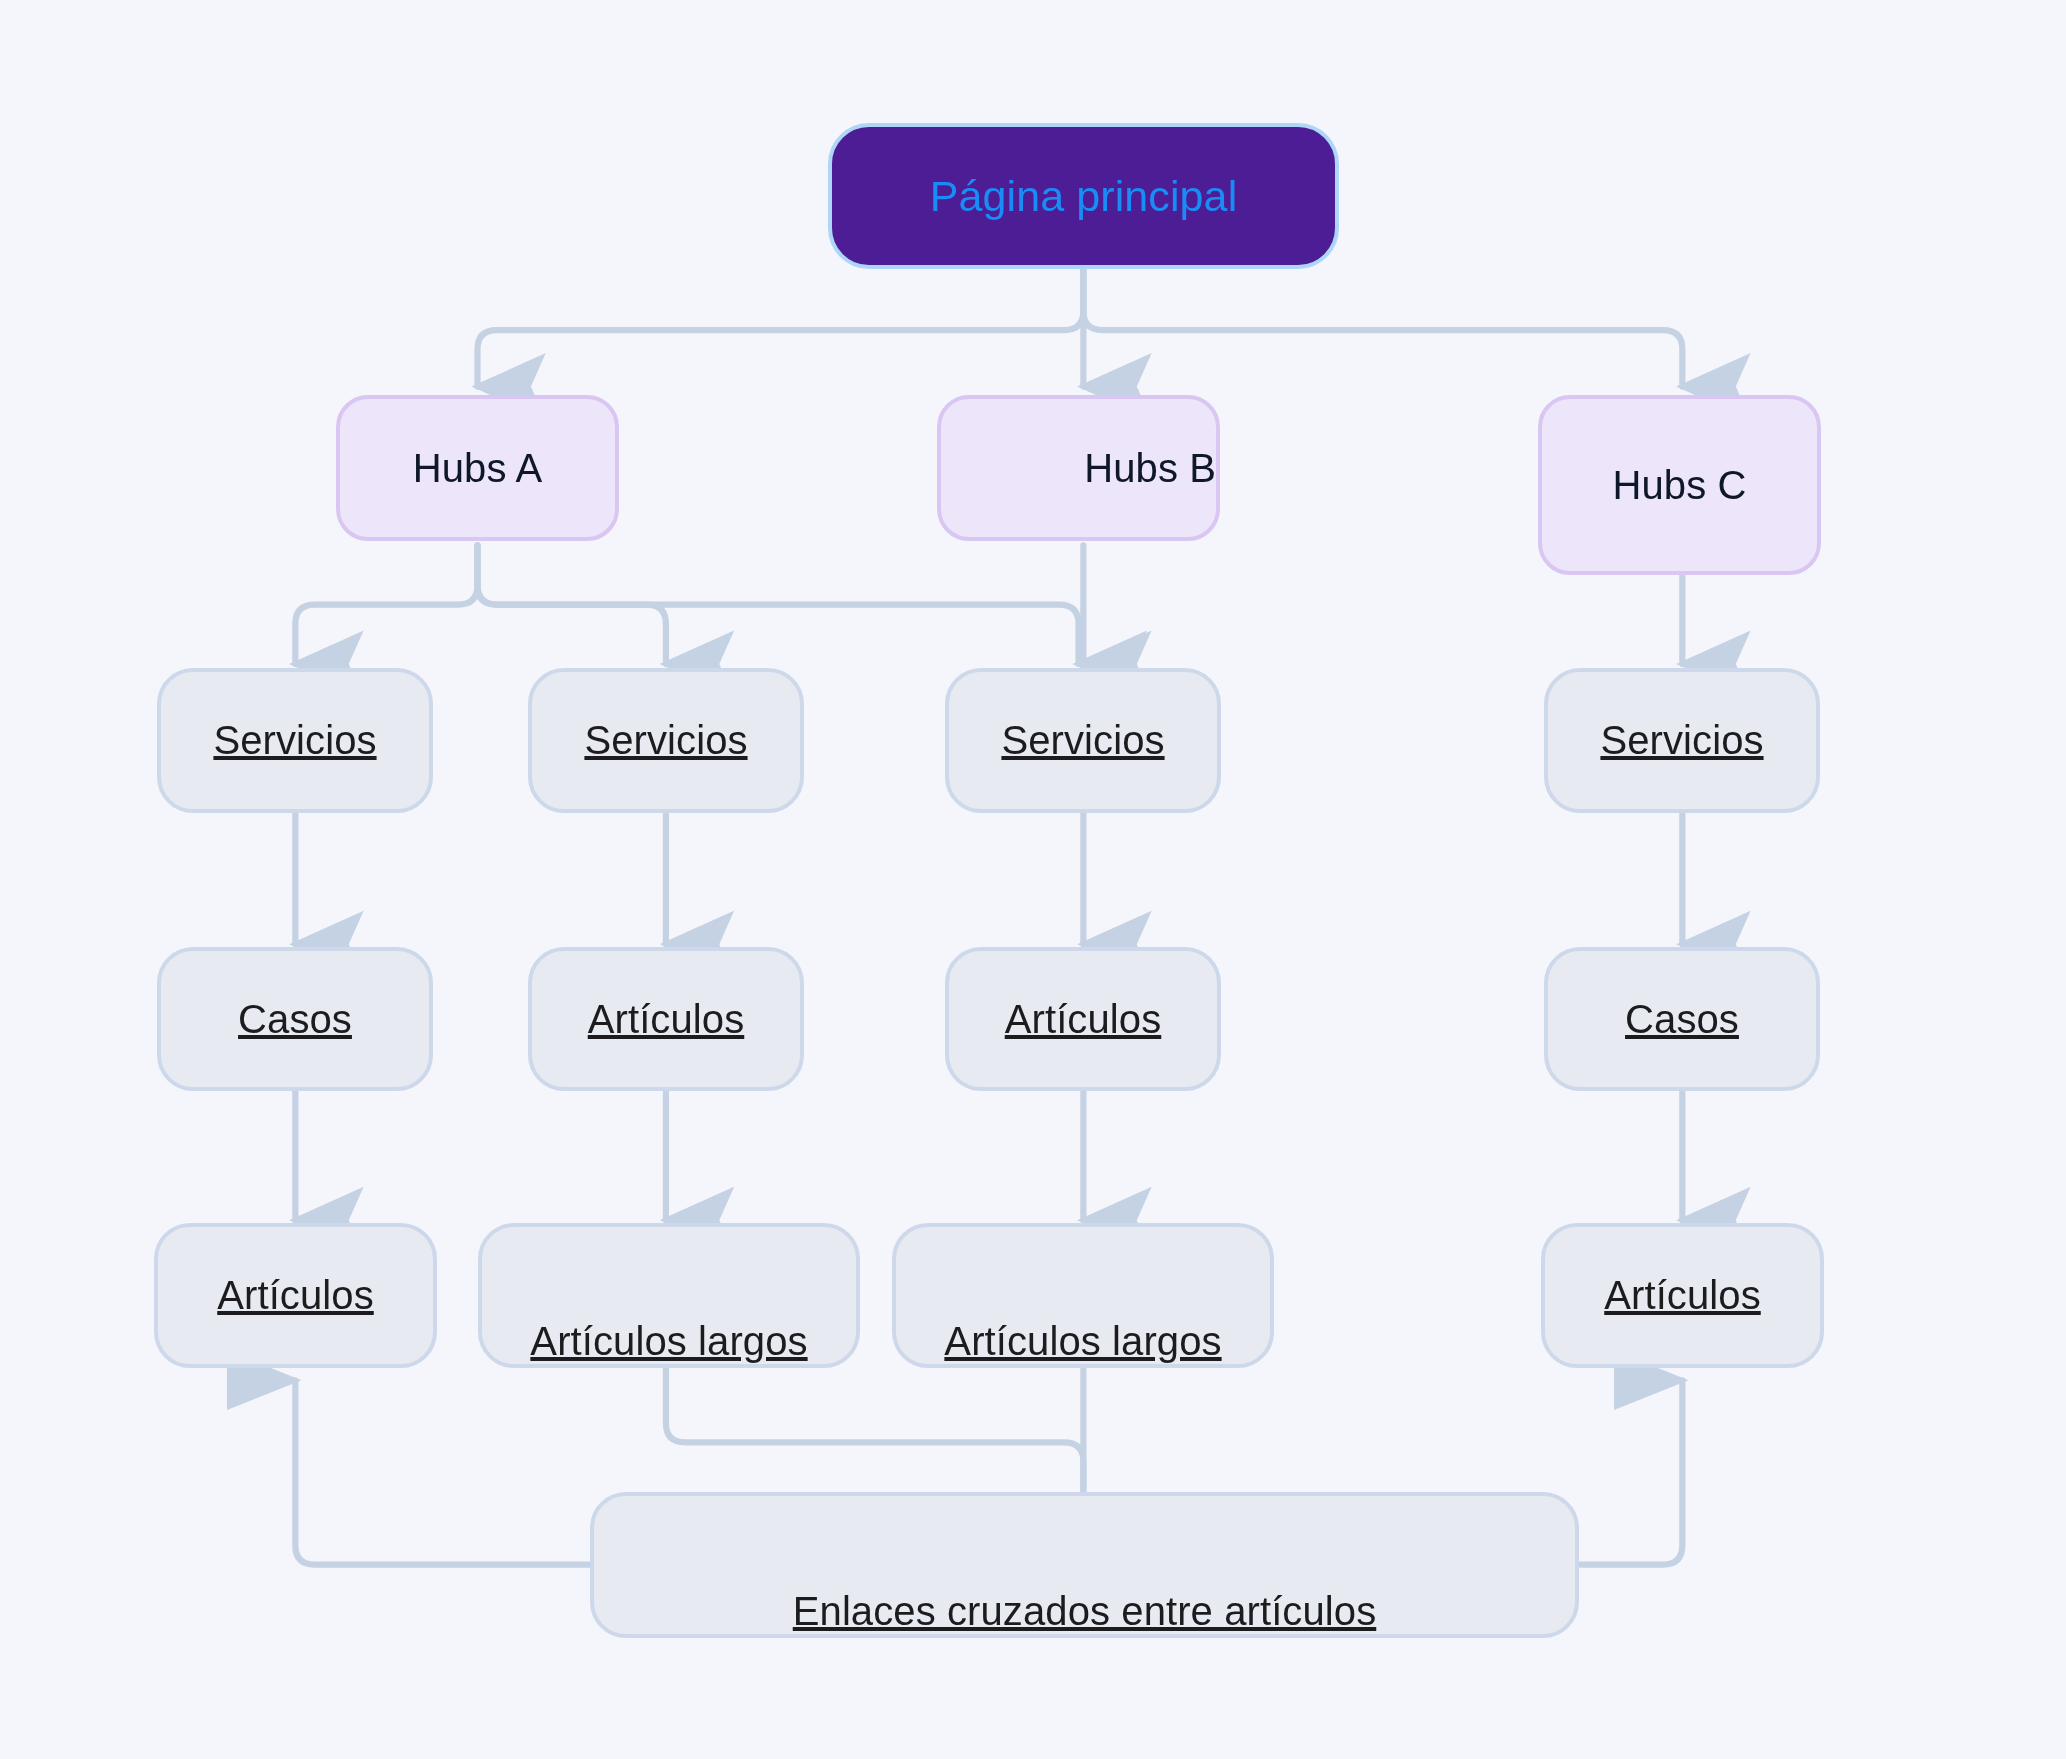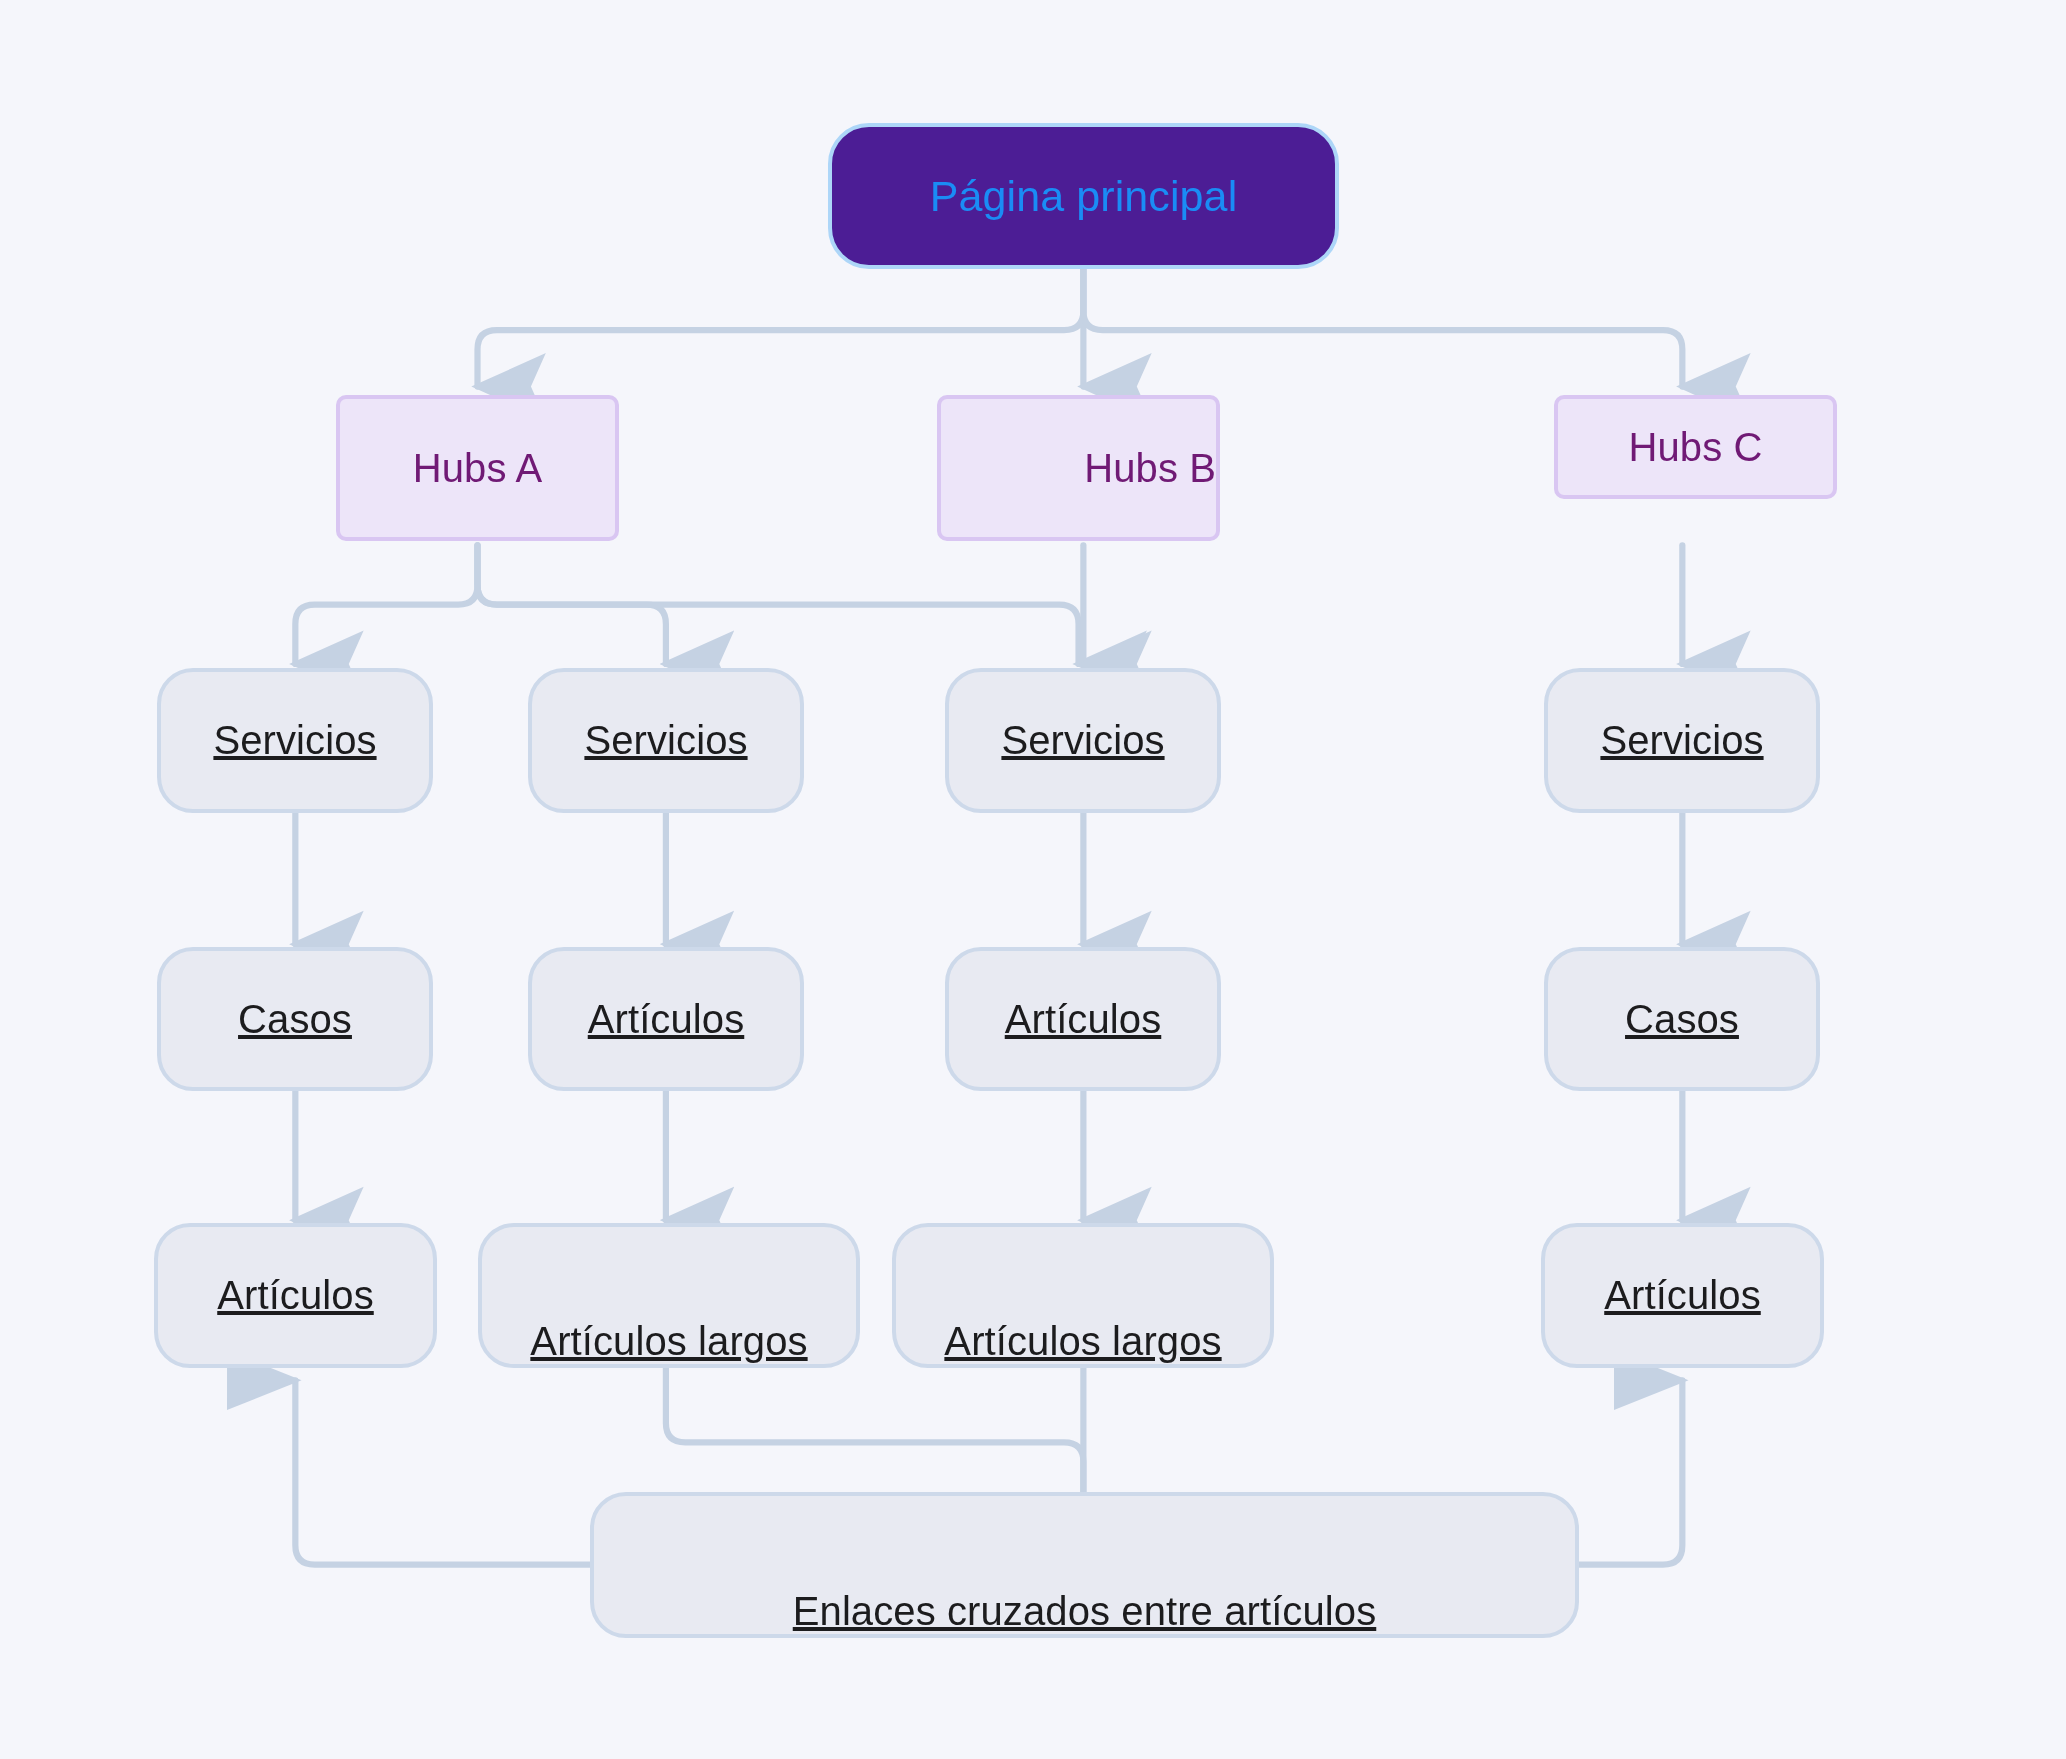--- a/index.html
+++ b/index.html
@@ -20,22 +20,22 @@
     font-weight:400;
     letter-spacing:0.1px;
     white-space:nowrap;
     user-select:none;
   }
   .node.root{
     background:#4c1d95;border-color:#add6f8;color:#1a8cf5;
     font-size:43px;border-radius:41px;
   }
   .node.hub{
-    background:#ede5f9;border-color:#d9c6f2;color:#701a75;
-    font-size:40px;border-radius:10px;
+    background:#ede5f9;border-color:#d9c6f2;color:#0f172a;
+    font-size:40px;border-radius:32px;
   }
   .node.plain{
     background:#e8eaf2;border-color:#cdd9ea;color:#1c1c1e;
     font-size:40px;border-radius:36px;text-decoration:underline;
   }
   .node.wide{border-radius:36px;align-items:flex-end;}
 </style>
 </head>
 <body>
 
@@ -95,21 +95,21 @@
   <div class="node root" style="left:828px;top:123px;width:511px;height:146px;">
     <span>Página principal</span>
   </div>
 
   <div class="node hub" style="left:336px;top:395px;width:283px;height:146px;">
     <span>Hubs A</span>
   </div>
   <div class="node hub" style="left:937px;top:395px;width:283px;height:146px;justify-content:flex-end;">
     <span>Hubs B</span>
   </div>
-  <div class="node hub" style="left:1538px;top:395px;width:283px;height:104px;margin-left:16px;">
+  <div class="node hub" style="left:1538px;top:395px;width:283px;height:180px;">
     <span>Hubs C</span>
   </div>
 
   <div class="node plain" style="left:157px;top:668px;width:276px;height:145px;">
     <span>Servicios</span>
   </div>
   <div class="node plain" style="left:528px;top:668px;width:276px;height:145px;">
     <span>Servicios</span>
   </div>
   <div class="node plain" style="left:945px;top:668px;width:276px;height:145px;">

